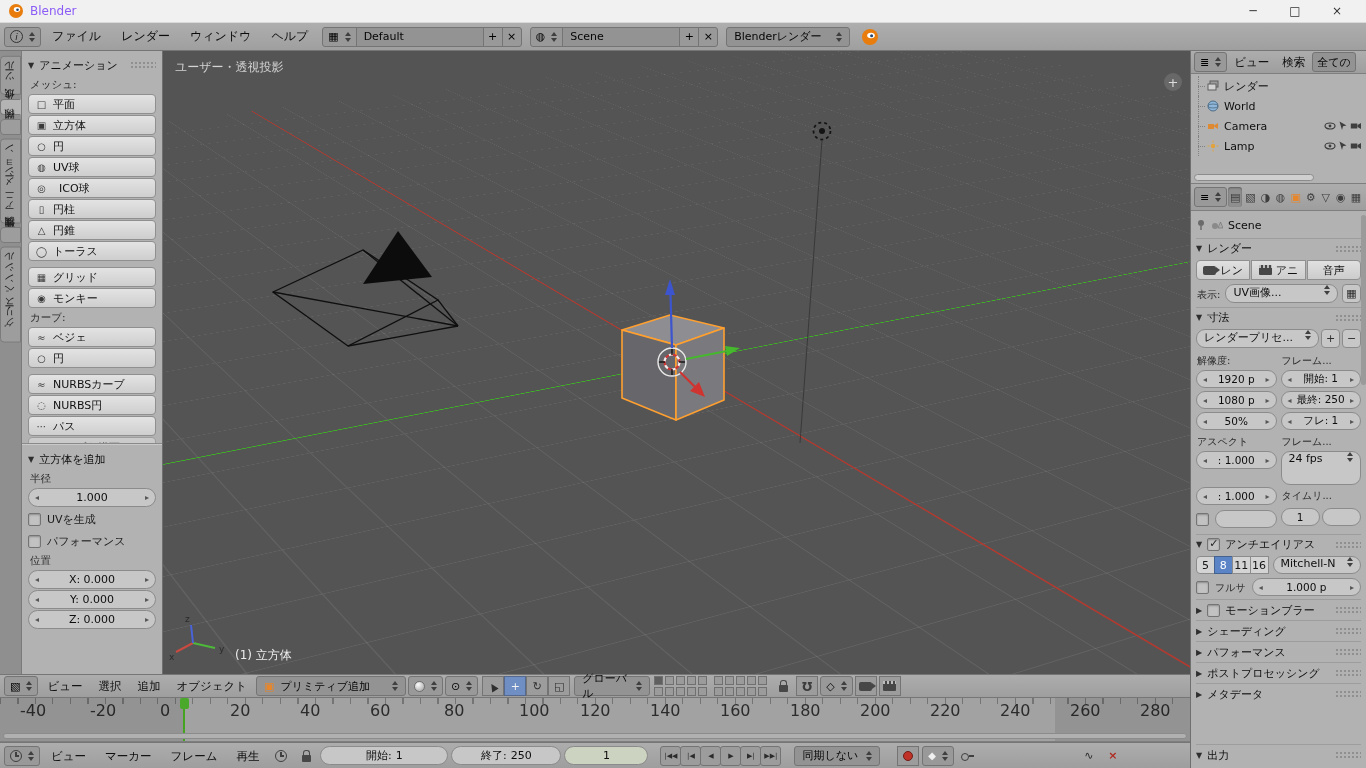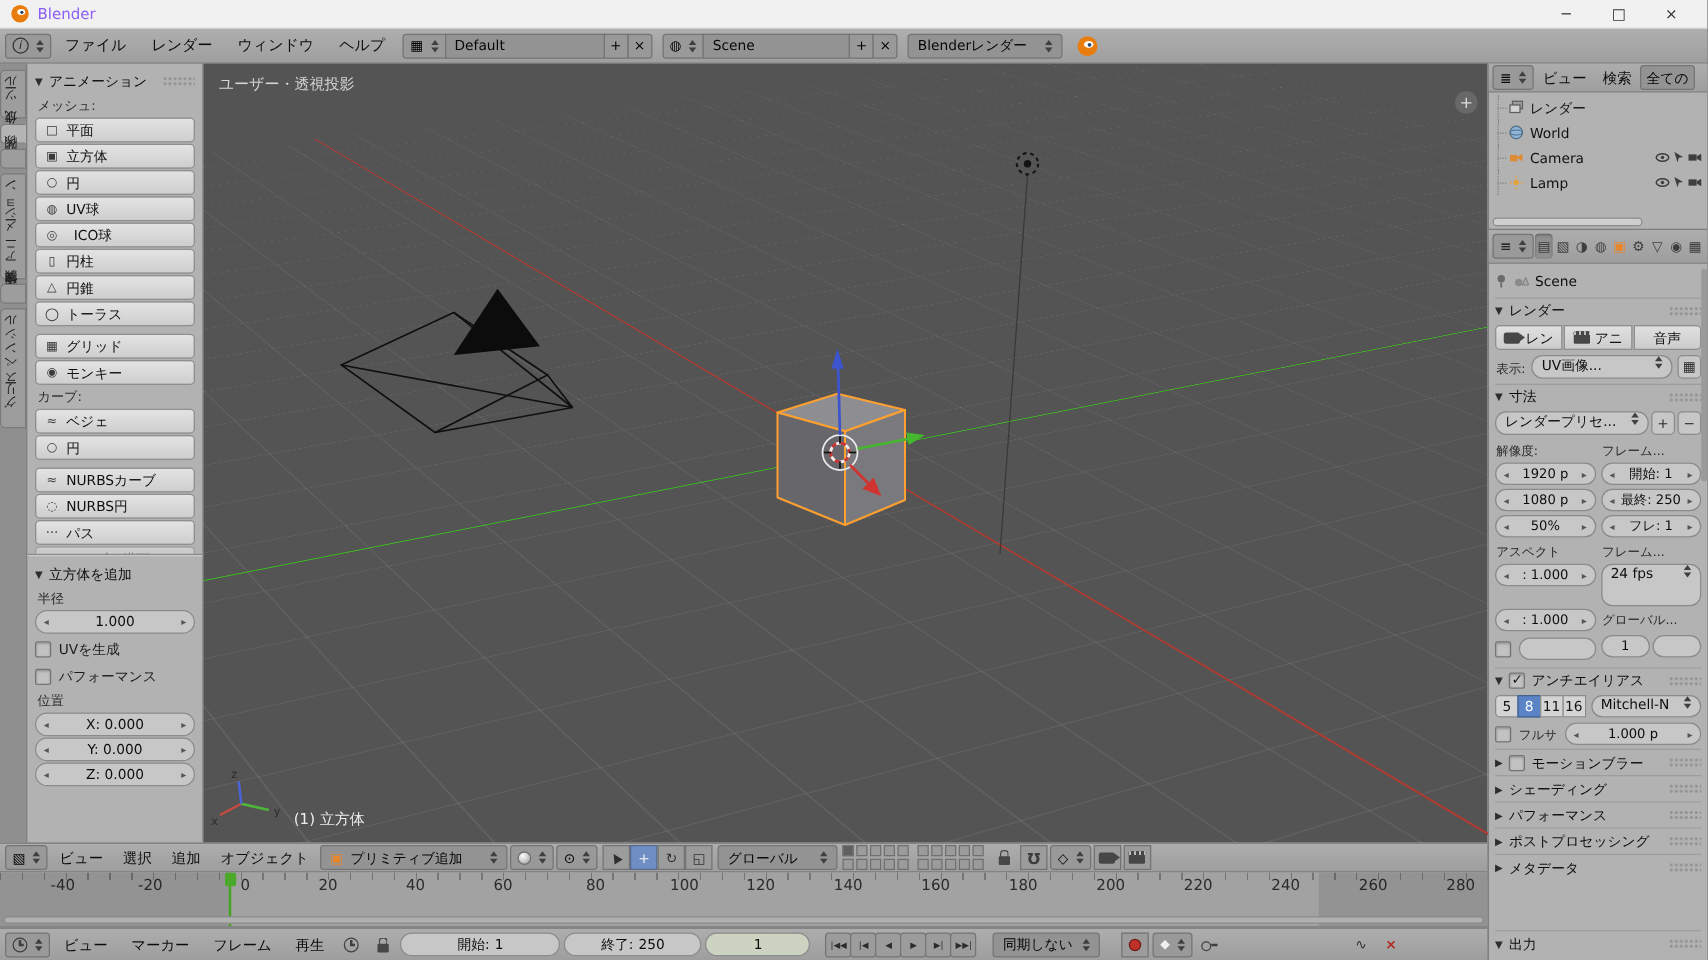--- a/index.html
+++ b/index.html
@@ -119,21 +119,21 @@
     border-left:4px solid #474747; border-top:3.5px solid transparent; border-bottom:3.5px solid transparent; }
   .clapic { width:13px; height:10px; background:#474747; border-radius:1px; position:relative; }
   .clapic::before { content:""; position:absolute; top:0; left:0; right:0; height:3px;
     background:repeating-linear-gradient(90deg,#bdbdbd 0 2px,#474747 2px 4px); }
 
   
   .tlruler { left:0; top:698px; width:1190px; height:44px; background:#a2a2a2;
     border-bottom:1px solid #7e7e7e; overflow:hidden; }
   .tlruler .ticks { position:absolute; left:0; top:0; width:100%; height:6px;
     background:repeating-linear-gradient(90deg, rgba(0,0,0,.28) 0 1px, transparent 1px 17.5px); }
-  .rlabel { position:absolute; top:3px; width:40px; text-align:right; font-size:12px; color:#2c2c2c; }
+  .rlabel { position:absolute; top:3px; width:40px; text-align:left; font-size:16px; color:#2c2c2c; }
   .outrange { position:absolute; top:0; height:100%; background:rgba(0,0,0,.09); }
   .cfline { position:absolute; top:0; height:100%; width:2px; background:#46a321; }
   .cfnub { position:absolute; top:0; width:9px; height:11px; background:#4aa82a; border-radius:2px; }
   .tlscroll { position:absolute; left:3px; right:3px; bottom:2px; height:6px; background:#b0b0b0;
     border-radius:3px; border:1px solid #8b8b8b; }
   .tlheader { left:0; top:742px; width:1190px; height:26px;
     background:linear-gradient(#adadad,#9e9e9e); border-top:1px solid #767676;
     display:flex; align-items:center; padding:0 4px; gap:3px; }
   .tlheader .menu { font-size:11.5px; line-height:24px; padding:0 8px; }
   .pill { height:19px; background:#c7c7c7; border:1px solid #8b8b8b; border-radius:10px;
@@ -500,21 +500,21 @@
     <div class="mtog on">
         <span>+</span>
       </div>
     <div class="mtog">
         <span>↻</span>
       </div>
     <div class="mtog">
         <span>◱</span>
       </div>
   </div>
-  <div class="hfield" style="width:96px">
+  <div class="hfield" style="width:76px">
     <span>グローバル</span>
     <span class="ud" style="margin-left:auto">
         <i class="up"></i>
         <i class="dn"></i>
       </span>
   </div>
 
   <div class="layers">
     <i class="ly on"></i>
       <i class="ly"></i>
@@ -864,21 +864,21 @@
           <span class="ud" style="margin-left:auto">
             <i class="up"></i>
             <i class="dn"></i>
           </span>
         </div>
       <div class="numfield small">
           <span class="ar al">◂</span>
           <span>: 1.000</span>
           <span class="ar ar2">▸</span>
         </div>
-      <span class="plabel">グローバル...</span>
+      <span class="plabel">タイムリ...</span>
       <div class="chkrow" style="height:18px">
           <span class="chk"></span>
           <div class="numfield small" style="flex:1"></div>
         </div>
       <div style="display:flex; gap:2px;">
         <div class="numfield small" style="flex:1">
             <span>1</span>
           </div>
         <div class="numfield small" style="flex:1"></div>
       </div>

